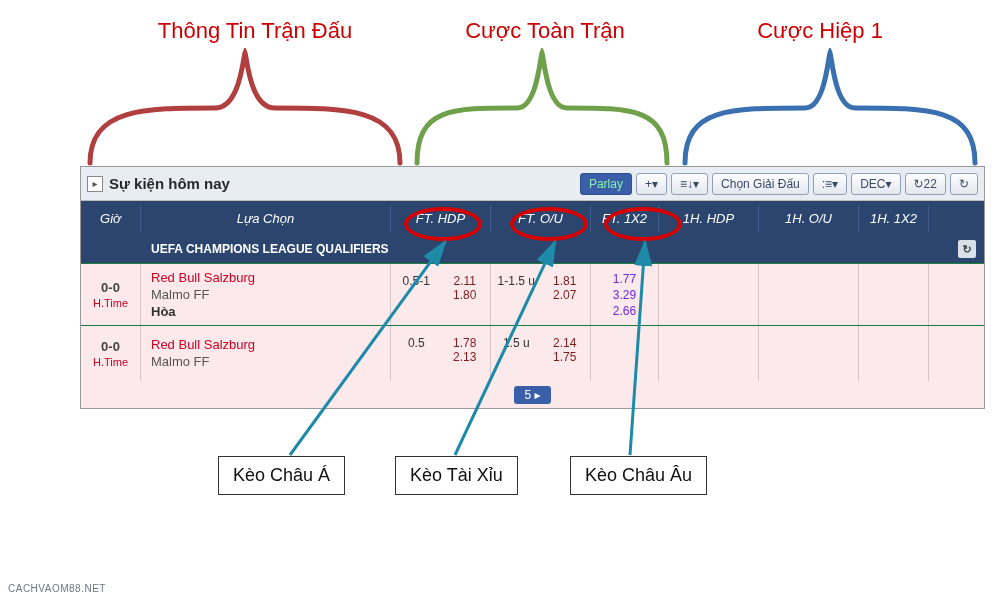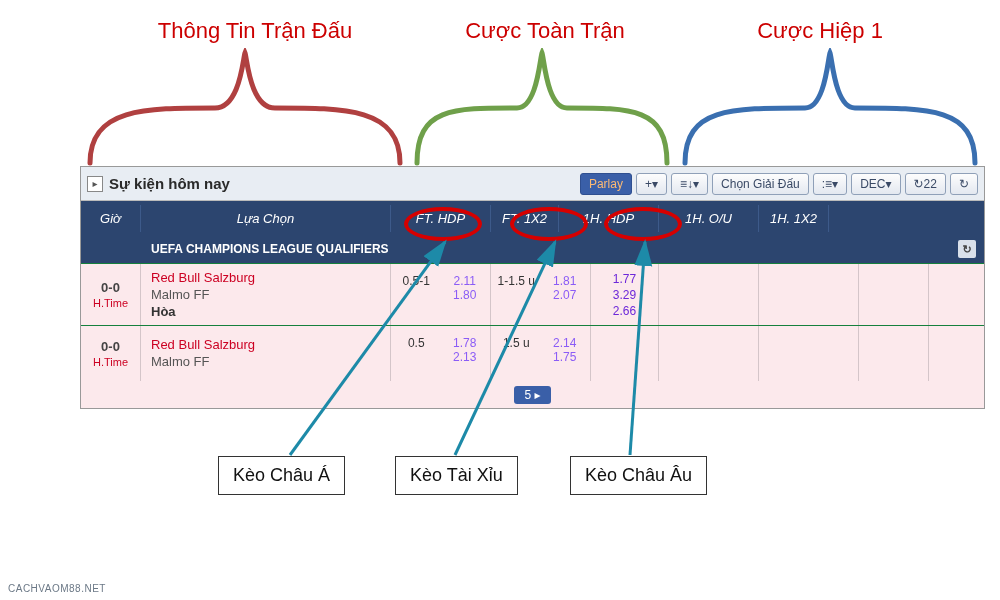--- a/index.html
+++ b/index.html
@@ -7,21 +7,21 @@
   .canvas { position: relative; width: 1000px; height: 600px; }
   .annotation-label { position: absolute; color: #c00; font-size: 22px; font-weight: 400; text-align: center; }
   .brace { position: absolute; }
   .brace svg { display: block; }
   .betting-panel { position: absolute; left: 80px; top: 166px; width: 905px; border: 1px solid #999; background: #e8edf3; }
   .panel-header { display: flex; align-items: center; padding: 4px 6px; background: #e8edf3; border-bottom: 1px solid #bbb; height: 34px; }
   .expand-icon { width: 16px; height: 16px; border: 1px solid #888; background: #fff; display: flex; align-items: center; justify-content: center; font-size: 10px; color: #555; margin-right: 6px; }
   .panel-title { font-weight: bold; color: #2a2a2a; font-size: 15px; flex: 0 0 auto; }
   .spacer { flex: 1; }
   .btn { display: inline-flex; align-items: center; padding: 3px 8px; border: 1px solid #8fa0b8; border-radius: 3px; background: linear-gradient(#fdfdfd,#e3e8f0); font-size: 12px; color: #3a4a66; margin-left: 4px; height: 22px; }
-  .btn.blue { background: #3a5fa8; color: #fdba74; border-color: #2f4f90; }
+  .btn.blue { background: #3a5fa8; color: #86efac; border-color: #2f4f90; }
   .tbl-head { display: flex; background: #2c456f; color: #fff; font-size: 13px; height: 34px; align-items: center; font-style: italic; }
   .col { text-align: center; padding: 6px 2px; border-right: 1px solid #3d5a8a; }
   .c-time { width: 60px; }
   .c-sel  { width: 250px; }
   .c-hdp  { width: 100px; }
   .c-ou   { width: 100px; }
   .c-1x2  { width: 68px; }
   .c-h1hdp{ width: 100px; }
   .c-h1ou { width: 100px; }
   .c-h1x2 { width: 70px; }
@@ -31,21 +31,21 @@
   .match-row .col { border-right: 1px solid #d4c5c9; display: flex; flex-direction: column; justify-content: center; gap: 2px; }
   .time-cell { color: #444; font-size: 12px; }
   .time-cell .score { font-weight: bold; font-size: 13px; }
   .time-cell .htime { color: #c02; font-size: 11px; }
   .sel-cell { text-align: left !important; padding-left: 10px; }
   .team-home { color: #c02; }
   .team-away { color: #555; }
   .team-draw { color: #333; font-weight: bold; }
   .odds-cell { font-size: 12px; display: flex; flex-direction: row !important; }
   .odds-left { flex: 1; text-align: center; color: #333; padding: 4px 2px; }
-  .odds-right { flex: 1; text-align: center; color: #8b5cf6; padding: 4px 2px; }
+  .odds-right { flex: 1; text-align: center; color: #7f1d1d; padding: 4px 2px; }
   .odds-right .v { display: block; }
   .x2-cell { color: #6d28d9; font-size: 12px; }
   .pager { text-align: center; padding: 4px; background: #fce9ec; }
   .pager-btn { display: inline-block; background: #3a5fa8; color: #fff; padding: 2px 10px; border-radius: 3px; font-size: 12px; }
   .circle { position: absolute; border: 4px solid #d60000; border-radius: 50%; width: 78px; height: 34px; pointer-events: none; }
   .arrow { position: absolute; pointer-events: none; }
   .callout-box { position: absolute; border: 1px solid #333; background: #fff; padding: 8px 14px; font-size: 18px; color: #111; }
   .watermark { position: absolute; left: 8px; bottom: 6px; font-size: 10px; color: #6b7886; letter-spacing: .5px; }
 </style>
 </head>
@@ -89,20 +89,21 @@
         </span>
       <span class="btn">
           <span>↻</span>
         </span>
     </div>
 
     <div class="tbl-head">
       <div class="col c-time">Giờ</div>
       <div class="col c-sel">Lựa Chọn</div>
       <div class="col c-hdp">FT. HDP</div>
+      <div class="col c-ou">FT. O/U</div>
       <div class="col c-1x2">FT. 1X2</div>
       <div class="col c-h1hdp">1H. HDP</div>
       <div class="col c-h1ou">1H. O/U</div>
       <div class="col c-h1x2">1H. 1X2</div>
     </div>
 
     <div class="league-row">
       <span>UEFA CHAMPIONS LEAGUE QUALIFIERS</span>
       <span class="refresh">↻</span>
     </div>

